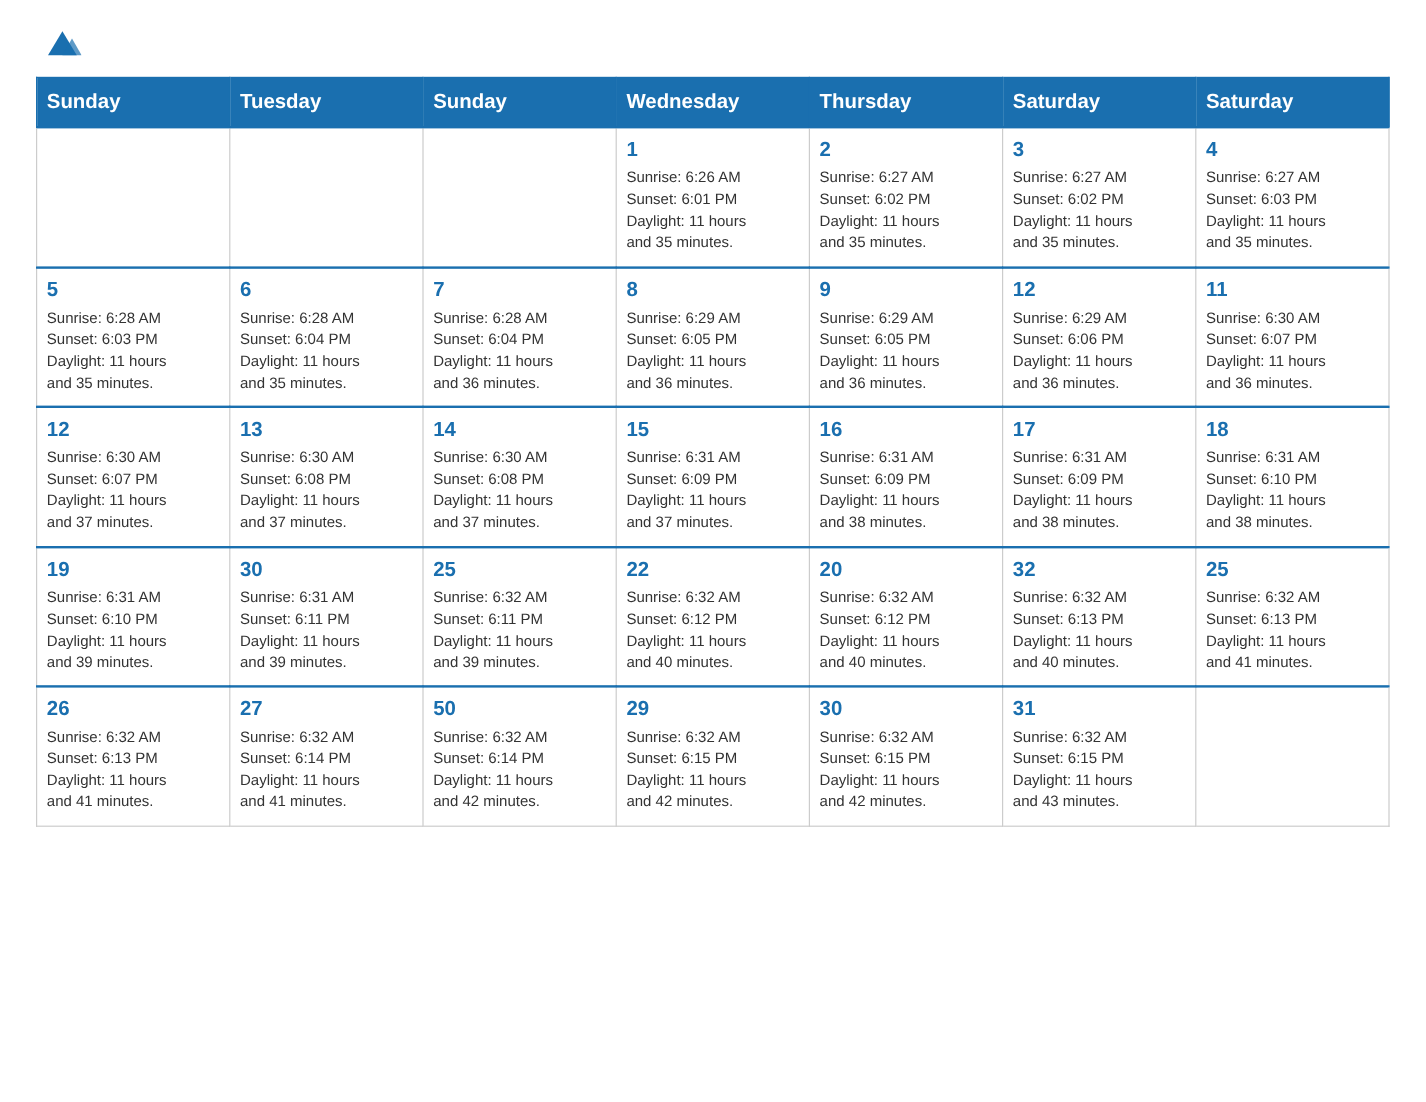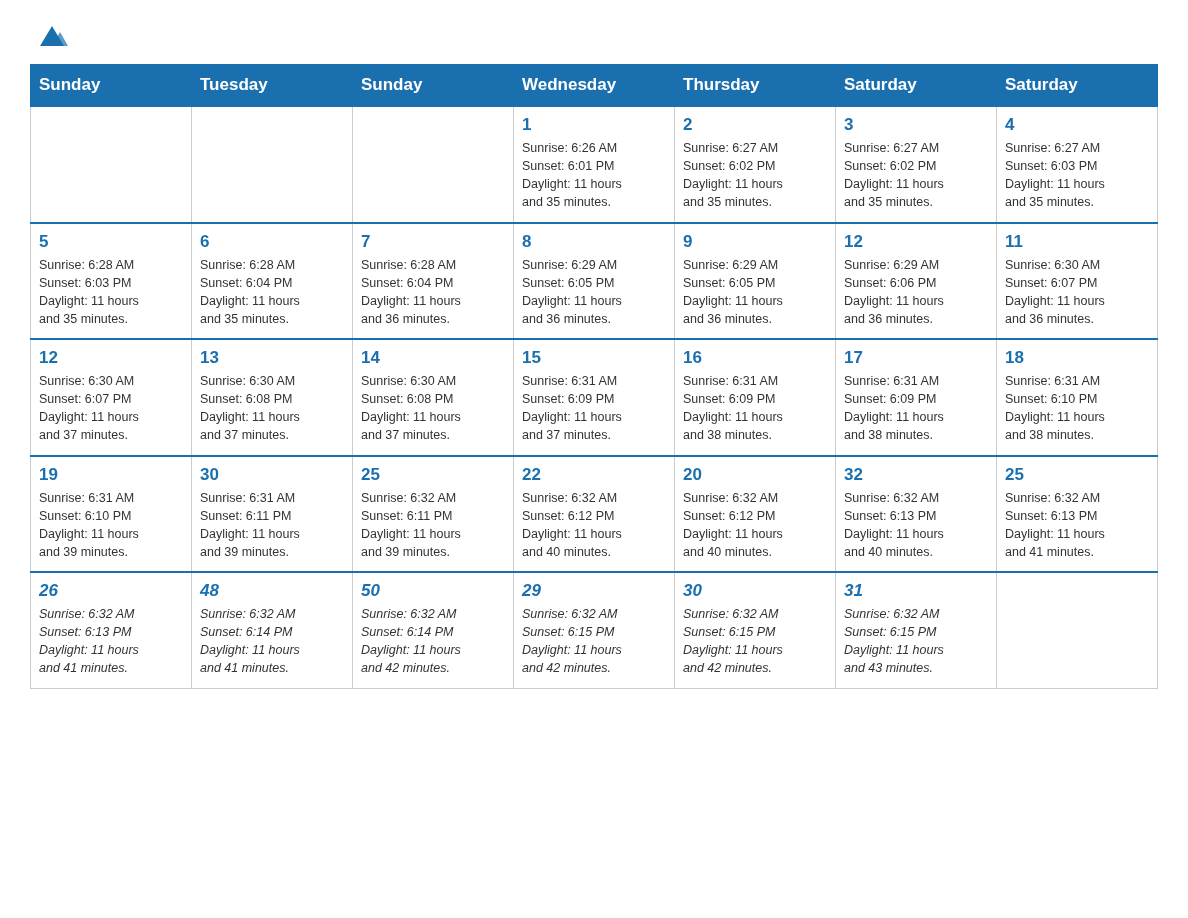--- a/index.html
+++ b/index.html
@@ -81,21 +81,20 @@
     .day-info {
       font-size: 12.5px;
       color: #333;
       line-height: 1.45;
     }
     .calendar tr {
       border-bottom: 2px solid #1a6faf;
     }
     .calendar tbody tr:last-child {
       border-bottom: none;
-      font-style: italic;
     }
     .empty-cell {
       background: #fff;
     }
   </style>
 </head>
 <body>
 
 <div class="header">
   <div class="logo">
@@ -319,21 +318,21 @@
       </tr>
       <tr>
         <td>
           <span class="day-number">26</span>
           <div class="day-info" style="white-space: pre-line;">Sunrise: 6:32 AM
 Sunset: 6:13 PM
 Daylight: 11 hours
 and 41 minutes.</div>
         </td>
         <td>
-          <span class="day-number">48</span>
+          <span class="day-number">27</span>
           <div class="day-info" style="white-space: pre-line;">Sunrise: 6:32 AM
 Sunset: 6:14 PM
 Daylight: 11 hours
 and 41 minutes.</div>
         </td>
         <td>
           <span class="day-number">50</span>
           <div class="day-info" style="white-space: pre-line;">Sunrise: 6:32 AM
 Sunset: 6:14 PM
 Daylight: 11 hours

